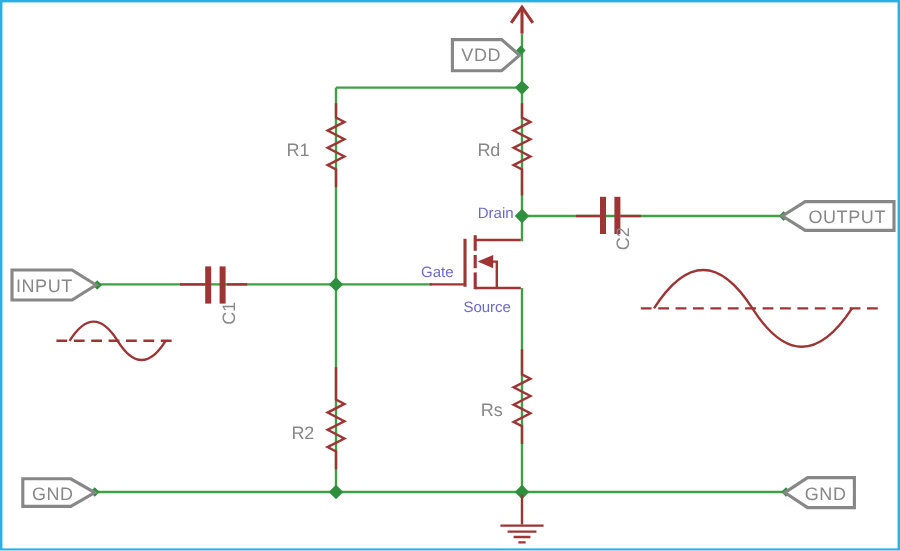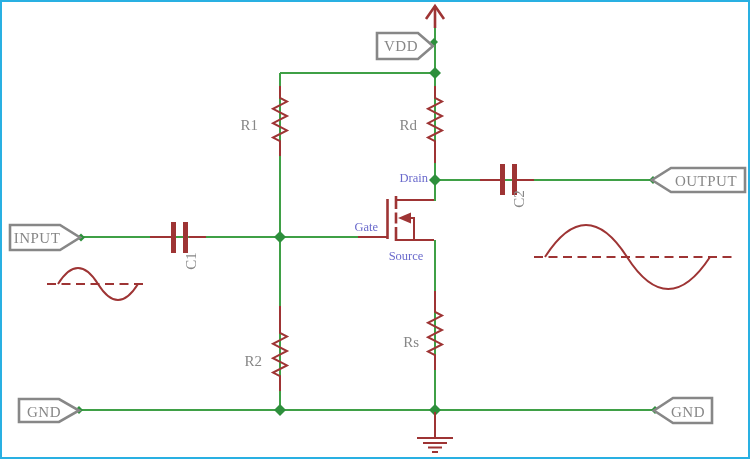--- a/index.html
+++ b/index.html
@@ -1,16 +1,16 @@
 <!DOCTYPE html>
 <html style="--wire: #3fa046; --junction: #2e8f3c; --component: #9e3434; --port-outline: #878787; --port-text: #878787; --label-gray: #878787; --pin-label: #6a6acc; --border: #29b0e2; --background: #ffffff;"><head>
 <meta charset="utf-8">
 <style>
   html,body{margin:0;padding:0;background:#fff;}
-  .stage{position:relative;width:750px;height:459px;background:var(--background,#fff);font-family:Liberation Serif, serif;}
+  .stage{position:relative;width:750px;height:459px;background:var(--background,#fff);font-family:Liberation Sans, sans-serif;}
   svg{display:block}
   .wire{stroke:var(--wire);stroke-width:2;fill:none;}
   .comp{stroke:var(--component);stroke-width:2;fill:none;}
   .comp-thick{stroke:var(--component);stroke-width:2.6;fill:none;}
   .comp-fill{fill:var(--component);stroke:none;}
   .junction{fill:var(--junction);stroke:none;}
   .port-shape{fill:#fff;stroke:var(--port-outline);stroke-width:2.6;}
   .port-text{fill:var(--port-text);font-size:15px;letter-spacing:.5px;}
   .gray-label{fill:var(--label-gray);font-size:15px;}
   .pin-label{fill:var(--pin-label);font-size:12.5px;}

